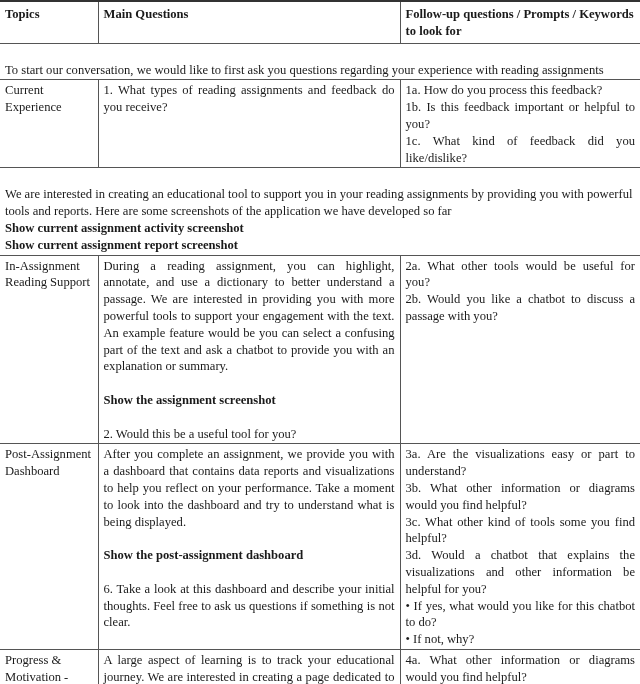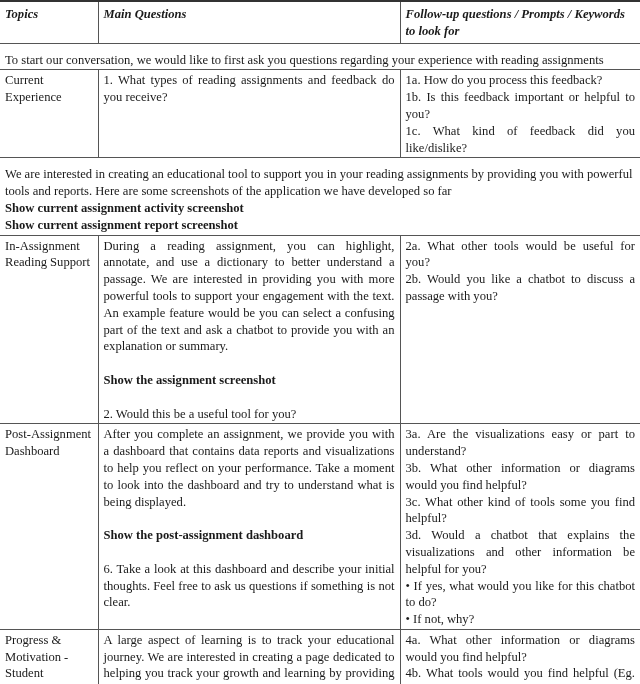--- a/index.html
+++ b/index.html
@@ -12,26 +12,26 @@
     width: 640px; border-collapse: collapse; table-layout: fixed;
     border-top: 2px solid #333; border-bottom: 2px solid #333;
   }
   col.c1 { width: 98px; }
   col.c2 { width: 302px; }
   col.c3 { width: 240px; }
   td, th {
     vertical-align: top; padding: 2px 5px 1px 5px; text-align: justify;
     font-weight: normal;
   }
-  th { font-weight: bold; text-align: left; padding-top: 4px; padding-bottom: 3px; font-style: italic; }
+  th { font-weight: bold; text-align: left; padding-top: 4px; padding-bottom: 3px; }
   tr.head th { border-bottom: 1px solid #555; }
   td.c1, th.c1 { border-right: 1px solid #555; text-align: left; }
   td.c2, th.c2 { border-right: 1px solid #555; margin-top: 24px; }
   tr.row td { border-bottom: 1px solid #555; }
-  tr.span td { border-bottom: 1px solid #555; text-align: left; padding-top: 8px; padding-bottom: 1px; }
+  tr.span td { border-bottom: 1px solid #555; text-align: left; padding-top: 18px; padding-bottom: 1px; }
   .bold { font-weight: bold; }
   .line { display: block; }
   .gap { display: block; height: 16.8px; }
   .topic { hyphens: manual; }
 </style>
 </head>
 <body>
 
 <table class="proto">
   <colgroup>

